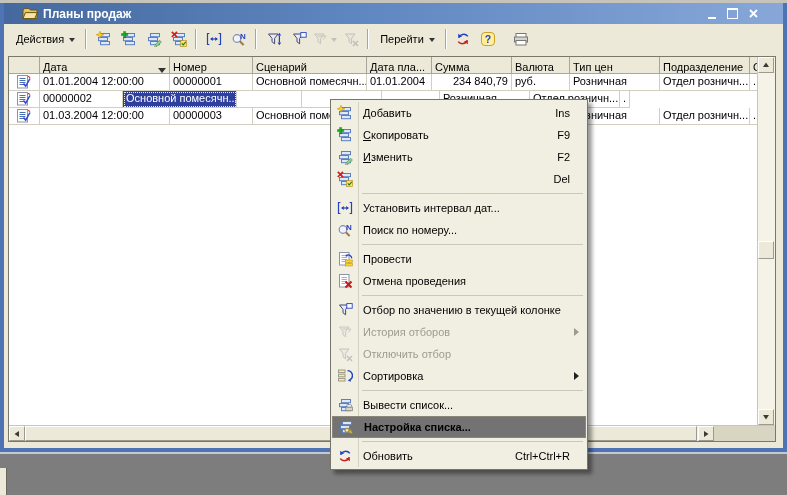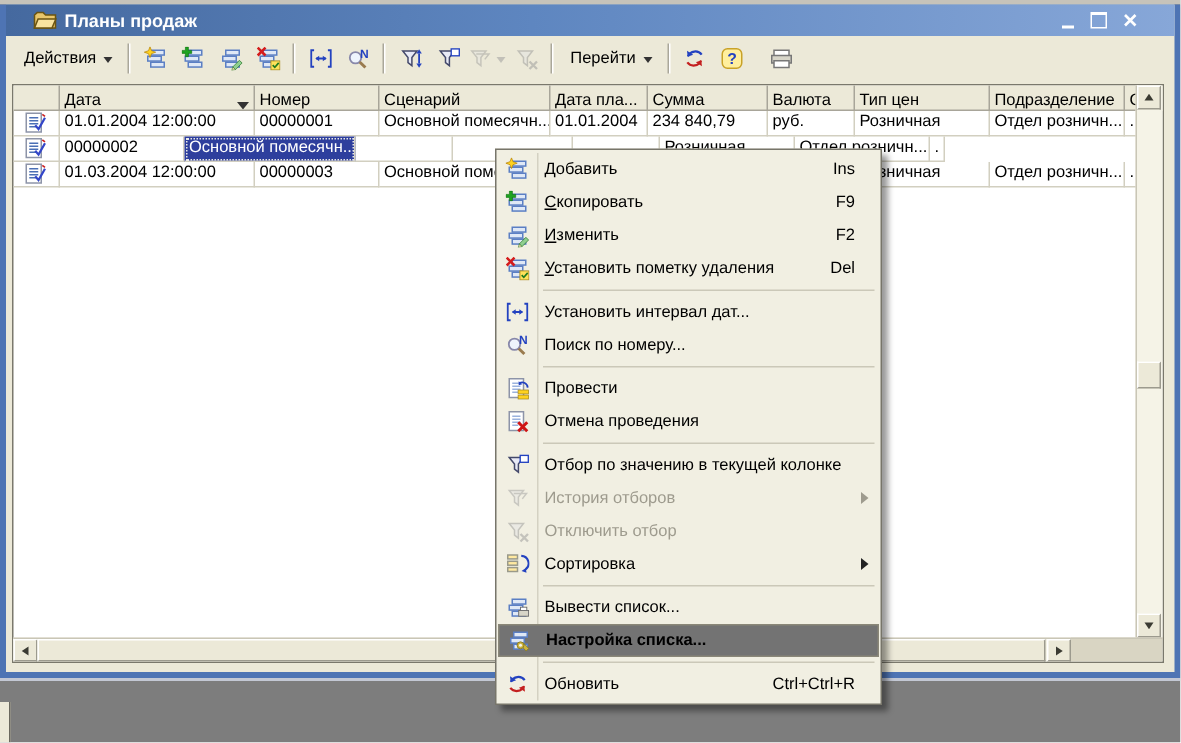--- a/index.html
+++ b/index.html
@@ -294,21 +294,21 @@
                     <path d="M3.5 4.5 h6 M3.5 6.5 h6 M3.5 8.5 h6 M3.5 10.5 h4.5" stroke="#4a6fb5"></path>
                     <path d="M7.5 9.5 l2.2 2.6 L14 4.5" stroke="#3346c8" stroke-width="1.5" fill="none"></path>
                     <path d="M12.2 2.2 l1.8 1.4" stroke="#cc2222" stroke-width="1.1"></path>
                   </svg>
                 </span>
               </div>
               <div class="gc" style="width: 130px;">01.01.2004 12:00:00</div>
               <div class="gc" style="width: 83px;">00000001</div>
               <div class="gc" style="width: 114px;">Основной помесячн...</div>
               <div class="gc" style="width: 65px;">01.01.2004</div>
-              <div class="gc" style="width: 80px; ">234 840,79</div>
+              <div class="gc" style="width: 80px; text-align: right;">234 840,79</div>
               <div class="gc" style="width: 58px;">руб.</div>
               <div class="gc" style="width: 90px;">Розничная</div>
               <div class="gc" style="width: 90px;">Отдел розничн...</div>
               <div class="gc" style="width: 10px;">.</div>
             </div>
             <div class="gr">
               <div class="gc icell" style="width: 31px;">
                 <span class="ic">
                   <svg width="16" height="16" viewBox="0 0 16 16">
                     <rect x="1.5" y="1.5" width="10" height="12.5" fill="#fff" stroke="#8d94a8"></rect>
@@ -431,21 +431,20 @@
             <g fill="#dfe8f6" stroke="#5b7fc4">
               <rect x="4.5" y="2.5" width="9" height="3.2"></rect>
               <rect x="2.5" y="6.5" width="9" height="3.2"></rect>
               <rect x="4.5" y="10.5" width="9" height="3.2"></rect>
             </g>
             <path d="M0.8 0.8 L6 6 M6 0.8 L0.8 6" stroke="#d41c1c" stroke-width="1.7"></path>
             <rect x="9.6" y="9.6" width="6" height="6" fill="#ffe25a" stroke="#a78a1f" stroke-width="0.6"></rect>
             <path d="M10.8 12.4 l1.4 1.5 l2.6 -3" stroke="#1f7a1f" stroke-width="1.1" fill="none"></path>
           </svg>
         </span>
-        <span class="m-label"><u>У</u>становить пометку удаления</span>
         <span class="m-sc">Del</span>
       </div>
       <div class="m-sep"></div>
       <div class="m-item">
         <span class="m-ic">
           <svg width="16" height="16" viewBox="0 0 16 16">
             <g fill="none" stroke="#2342c0" stroke-width="1.2">
               <path d="M3.4 2.5 H1.5 V13.5 H3.4"></path>
               <path d="M12.6 2.5 H14.5 V13.5 H12.6"></path>
               <path d="M4.8 8 H11.2"></path>

